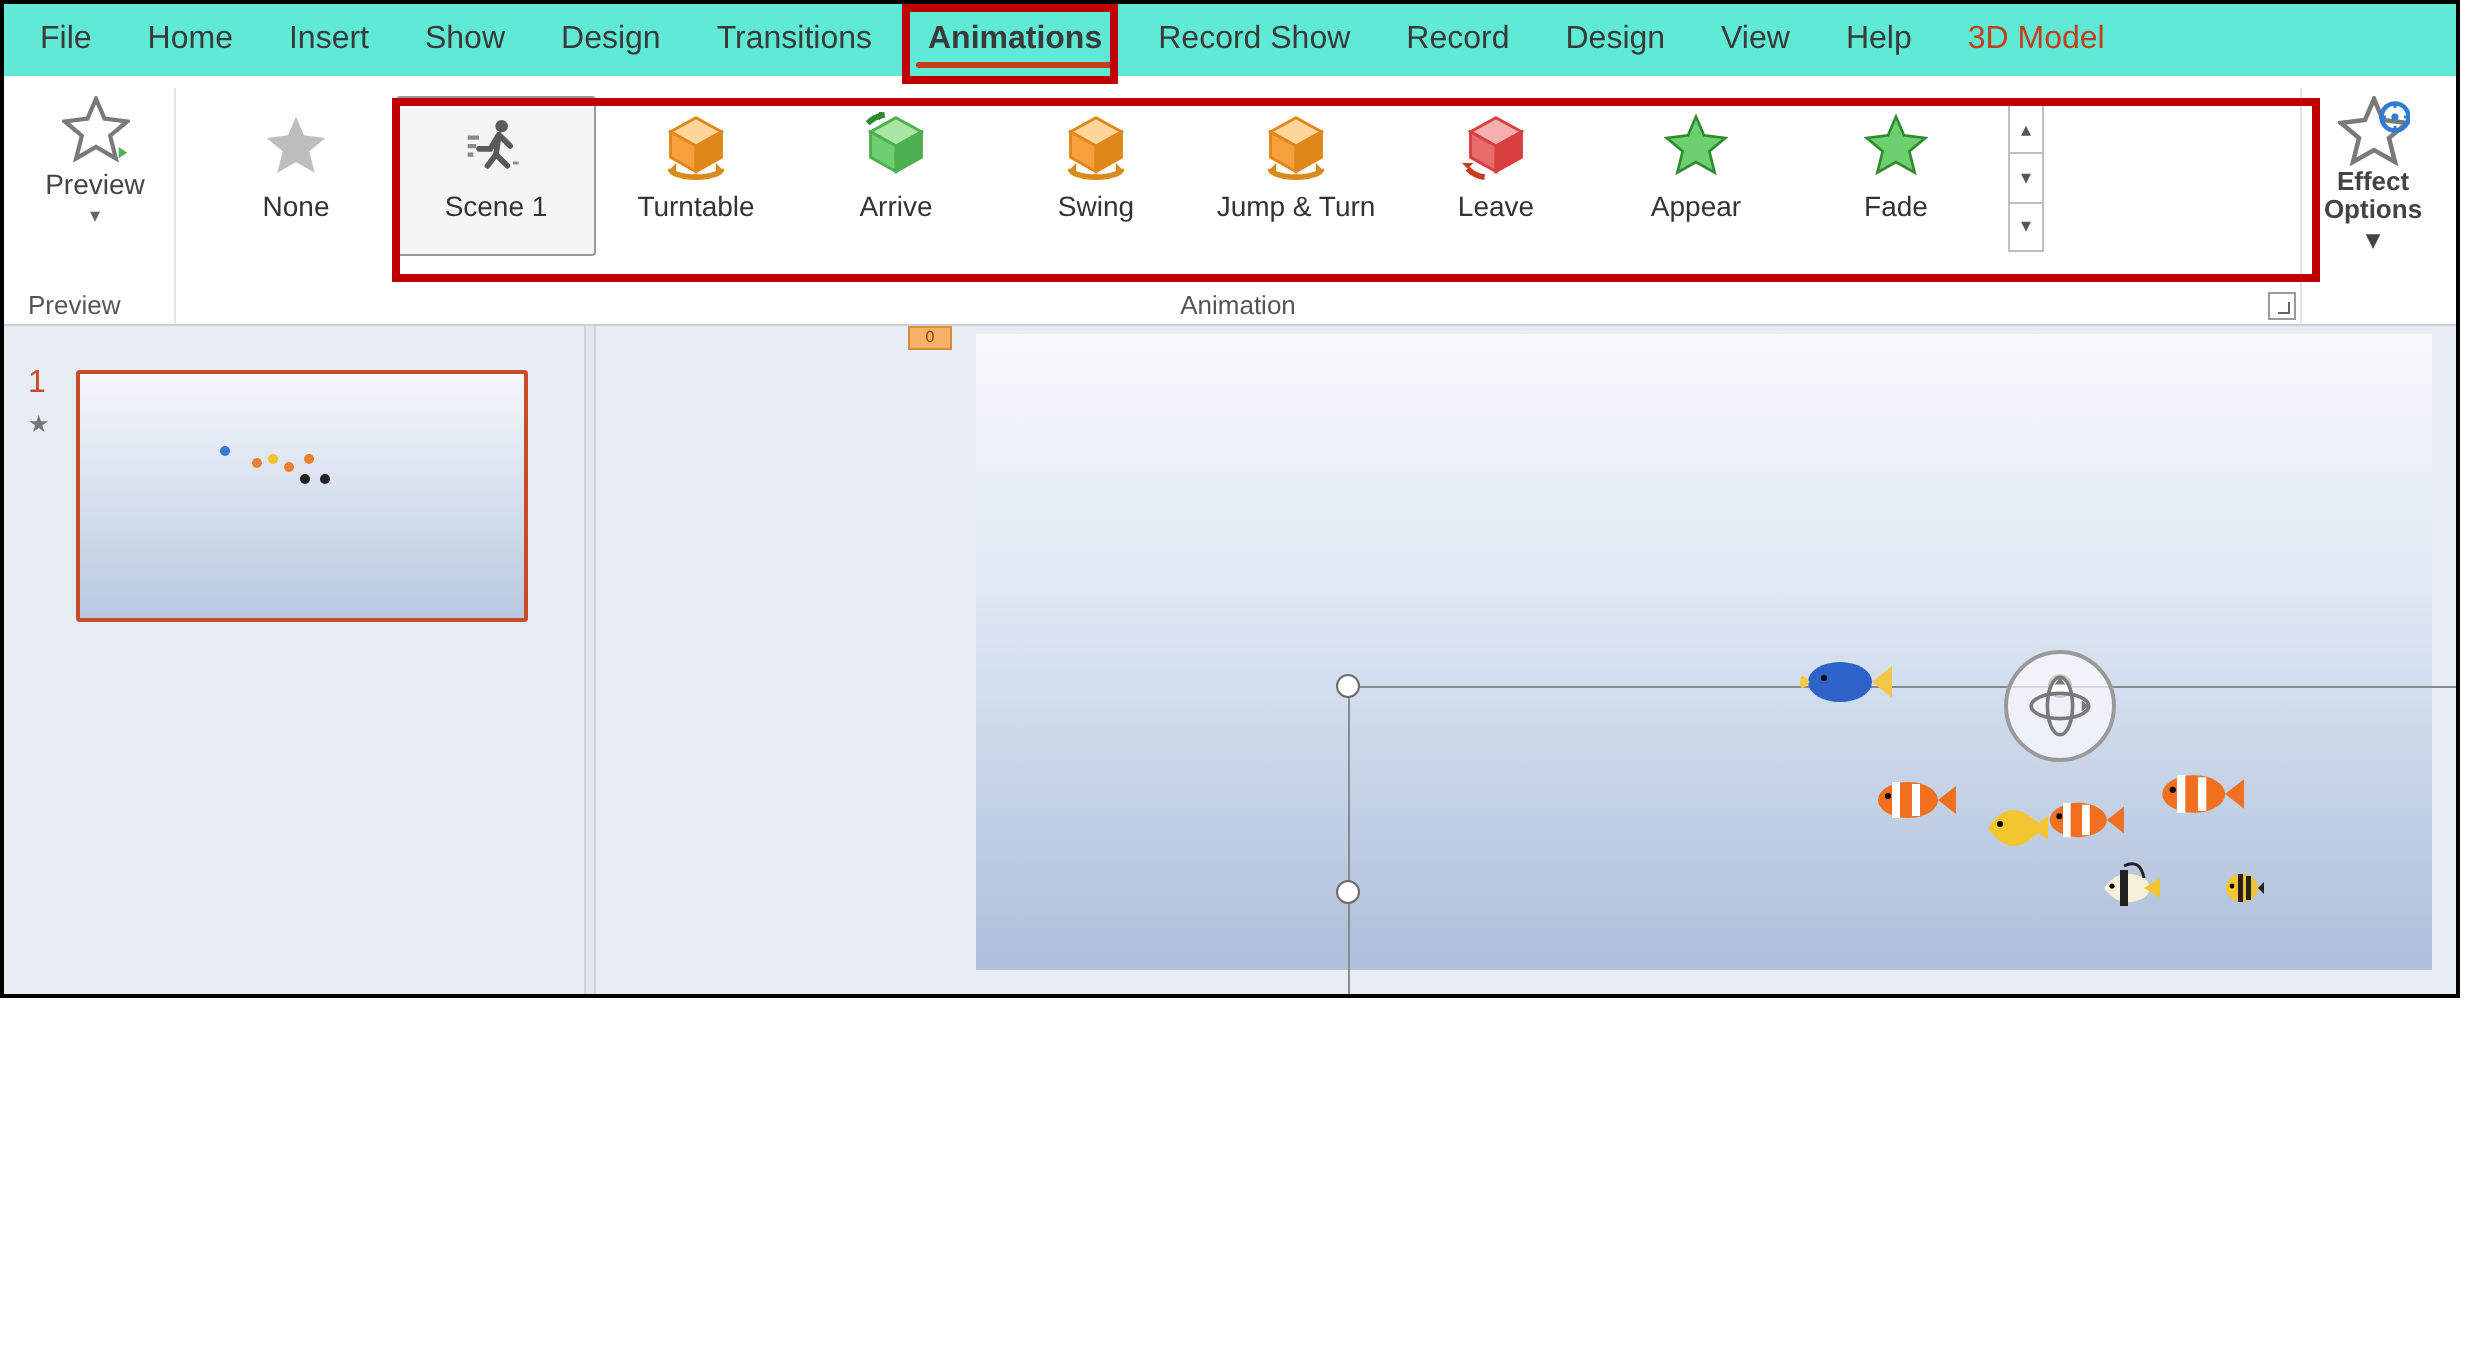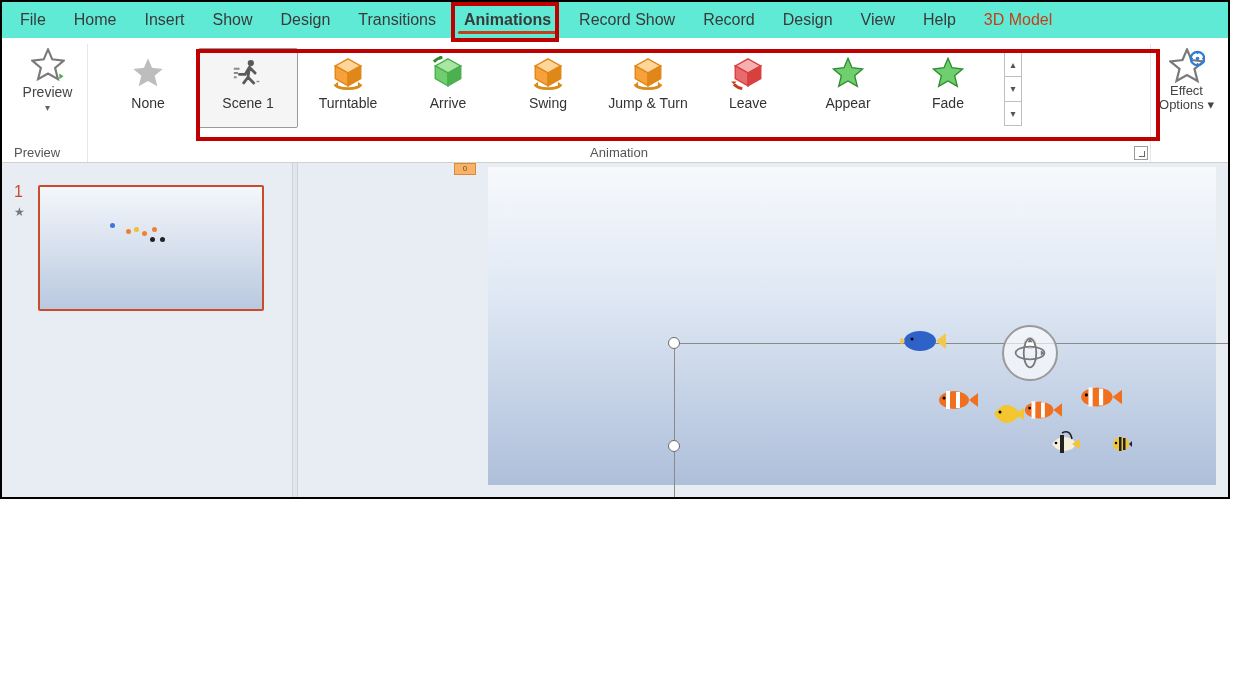--- a/index.html
+++ b/index.html
@@ -12,21 +12,21 @@
   .menu-item { padding: 8px 14px; font-size: 16px; color: #3a3a3a; cursor: pointer; position: relative; }
   .menu-item.active { font-weight: 600; }
   .menu-item.active::after { content:""; position:absolute; left:8px; right:8px; bottom:3px; height:3px; background:#c43e1c; border-radius:2px; }
   .menu-item.model { color:#c43e1c; }
   .menu-highlight-box { position:absolute; border:4px solid #c00000; pointer-events:none; }
 
   
   .ribbon { height: 125px; border-bottom:1px solid #d0d0d0; display:flex; align-items:stretch; padding: 6px 6px 0 6px; background:#fff; position:relative; }
   .ribbon-group { display:flex; flex-direction:column; justify-content:flex-start; padding: 0 6px; }
   .ribbon-group.preview { border-right:1px solid #e6e6e6; width:80px; }
-  .ribbon-group.options { border-left:1px solid #e6e6e6; width:72px; padding-top:2px;}
+  .ribbon-group.options { border-left:1px solid #e6e6e6; width:72px; padding-top:2px;font-weight:bold;}
   .ribbon .group-label { font-size:13px; color:#555; margin-top:auto; margin-bottom:2px; }
   .ribbon-center { flex:1; position:relative; display:flex; flex-direction:column; }
 
   .gallery { display:flex; align-items:flex-start; gap:0; height:80px; padding-left:10px; margin-top:4px;}
   .gallery-item { width:100px; height:80px; display:flex; flex-direction:column; align-items:center; justify-content:flex-start; gap:4px; cursor:pointer; border:1px solid transparent; border-radius:2px; padding-top:6px;}
   .gallery-item.selected { border:1px solid #9a9a9a; background:#f5f5f5; }
   .gallery-item .icon-slot { width:36px; height:36px; display:flex; align-items:center; justify-content:center; }
   .gallery-item .it-label { font-size:14px; color:#333; white-space:nowrap;}
   .gallery-scroll { width:18px; height:74px; border:1px solid #bfbfbf; display:flex; flex-direction:column; margin-top:4px; margin-left:6px;}
   .gallery-scroll div { flex:1; display:flex; align-items:center; justify-content:center; font-size:10px; color:#555; border-bottom:1px solid #bfbfbf; cursor:pointer;}

